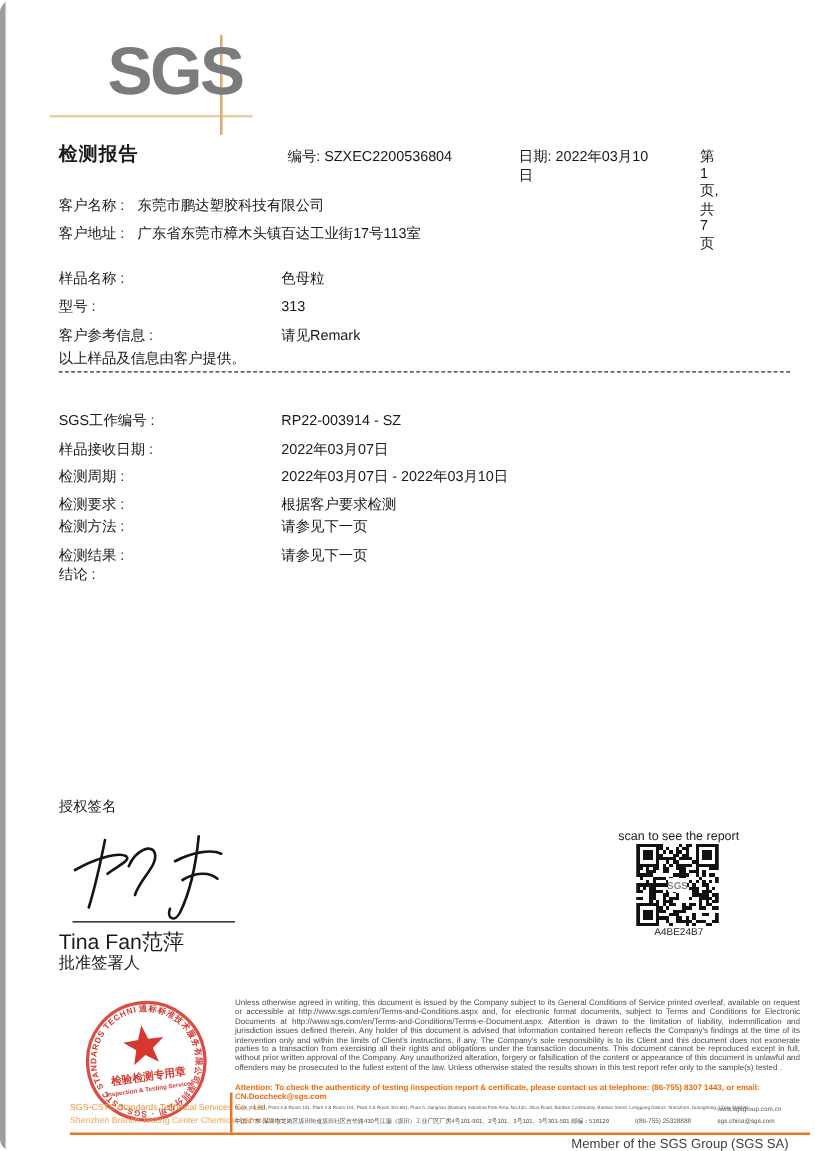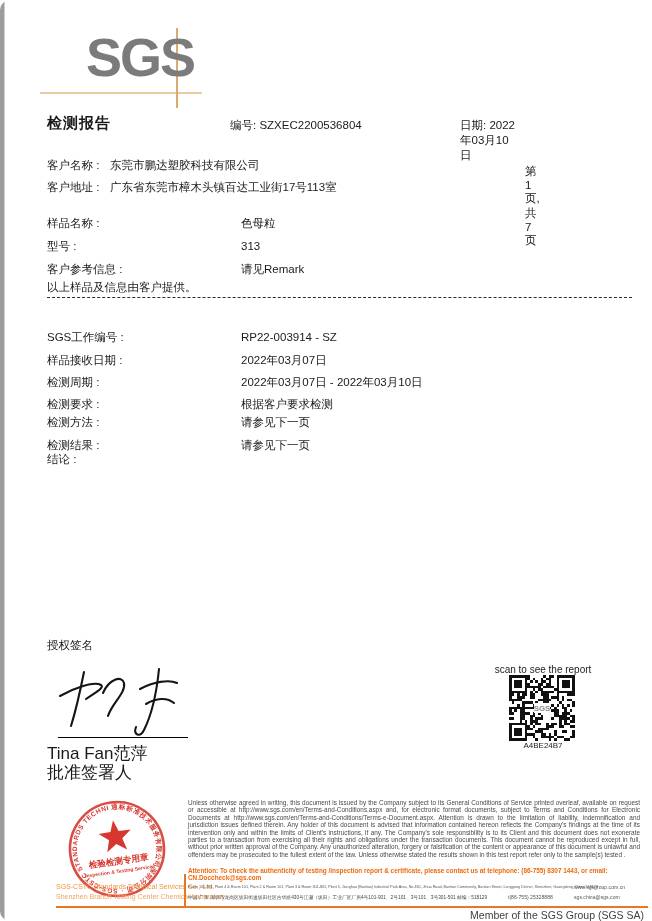--- a/index.html
+++ b/index.html
@@ -12,40 +12,40 @@
   .logo-wrap{position:absolute;left:40px;top:28px;width:200px;height:86px;}
   .logo-hline{position:absolute;left:0;top:64px;width:162px;height:2px;background:#eccba3;}
   .logo-vline{position:absolute;left:136px;top:0;width:2px;height:80px;background:#dca96f;}
   .logo-text{position:absolute;left:46px;top:2px;font-size:54px;font-weight:700;
              letter-spacing:-2px;color:#7b7b7b;line-height:1;}
 
   
   .title-row{position:absolute;left:0;top:116px;width:520px;height:20px;font-size:11.5px;}
   .report-title{position:absolute;left:47px;top:-2px;font-size:15px;font-weight:700;letter-spacing:1px;}
   .report-no{position:absolute;left:230px;top:2px;}
-  .report-date{position:absolute;left:415px;top:2px;margin-left:45px;}
-  .report-page{position:absolute;left:525px;top:2px;margin-top:46px;}
+  .report-date{position:absolute;left:415px;top:2px;}
+  .report-page{position:absolute;left:560px;top:2px;}
 
   .row{position:absolute;left:47px;width:585px;font-size:11.5px;line-height:15px;}
   .row .lbl{position:absolute;left:0;top:0;}
   .vc1{position:absolute;left:63px;top:0;}
-  .vc2{position:absolute;left:194px;top:0;}
+  .vc2{position:absolute;left:178px;top:0;}
 
   .dashed-sep{position:absolute;left:47px;top:297px;width:585px;border-top:1px dashed #2a2a2a;}
 
   .conclusion{position:absolute;left:225px;top:452px;width:412px;font-size:11.5px;line-height:17px;text-align:justify;}
   .conclusion-lbl{position:absolute;left:47px;top:452px;font-size:11.5px;}
 
   
   .sig-company{position:absolute;left:47px;top:622px;font-size:11.5px;}
   .sig-auth{position:absolute;left:47px;top:638px;font-size:11.5px;}
   .sig-svg{position:absolute;left:48px;top:660px;}
   .sig-line{position:absolute;left:58px;top:737px;width:130px;border-top:1.5px solid #000;}
   .sig-name{position:absolute;left:47px;top:742px;font-size:17px;}
-  .sig-role{position:absolute;left:47px;top:761px;font-size:17px;}
+  .sig-role{position:absolute;left:47px;top:761px;font-size:13px;}
 
   
   .qr-caption{position:absolute;left:478px;top:664px;width:130px;text-align:center;font-size:10px;color:#222;}
   .qr-svg{position:absolute;left:509px;top:675px;width:66px;height:66px;}
   .qr-code-text{position:absolute;left:478px;top:741px;width:130px;text-align:center;font-size:8px;color:#222;}
 
   
   .stamp-wrap{position:absolute;left:52px;top:797px;width:130px;height:104px;transform:rotate(-8deg);opacity:.92;}
   .org-line1{position:absolute;left:56px;top:883px;font-size:7px;color:#ef943d;white-space:nowrap;}
   .org-line2{position:absolute;left:56px;top:893px;font-size:7px;color:#f2a45c;white-space:nowrap;}
@@ -55,21 +55,21 @@
              color:#ee6a0c;font-weight:700;}
   .addr-en{position:absolute;left:188px;top:885px;font-size:6px;color:#555;white-space:nowrap;
            transform:scale(.62);transform-origin:0 0;}
   .website{position:absolute;left:574px;top:885px;font-size:6px;color:#555;transform:scale(.85);transform-origin:0 0;white-space:nowrap;}
   .addr-cn{position:absolute;left:188px;top:894px;font-size:7px;color:#444;white-space:nowrap;
            transform:scale(.68);transform-origin:0 0;}
   .phone{position:absolute;left:508px;top:895px;font-size:6px;color:#555;transform:scale(.85);transform-origin:0 0;white-space:nowrap;}
   .email{position:absolute;left:574px;top:895px;font-size:6px;color:#555;transform:scale(.85);transform-origin:0 0;white-space:nowrap;}
   .orange-vline{position:absolute;left:184px;top:874px;width:2px;height:32px;background:#e87722;}
   .orange-hline{position:absolute;left:56px;top:906px;width:592px;height:2px;background:#e87722;}
-  .member{position:absolute;right:8px;top:909px;font-size:10.5px;color:#3f3f3f;}
+  .member{position:absolute;right:21px;top:909px;font-size:10.5px;color:#3f3f3f;}
 </style>
 </head>
 <body>
 
 <div class="page">
   <div class="edge-strip"></div>
   <div class="edge-strip2"></div>
 
   <div class="logo-wrap">
     <div class="logo-hline"></div>

